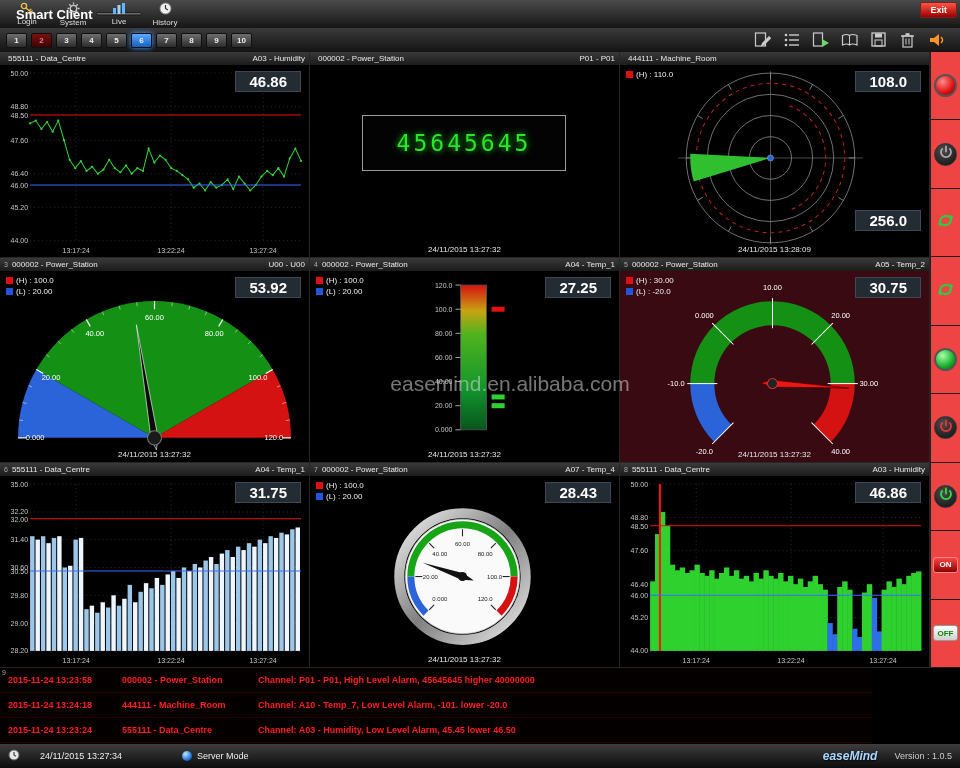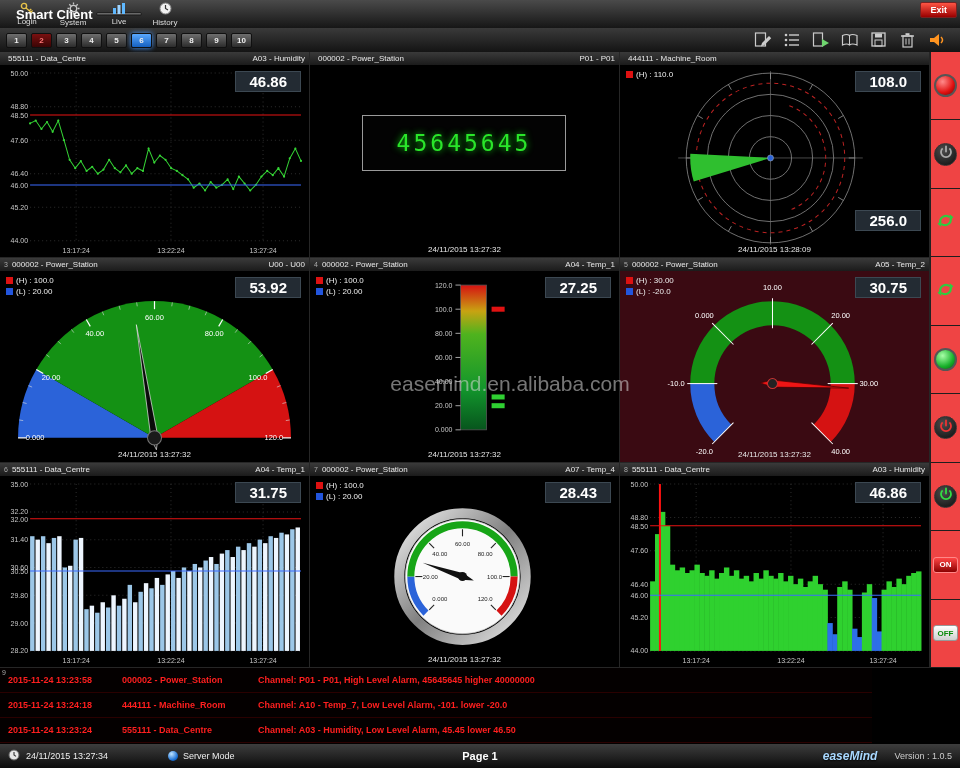--- a/index.html
+++ b/index.html
@@ -46,21 +46,21 @@
   .off{background:linear-gradient(#ffffff,#cfcfcf);color:#0a8a0a;border:1px solid #999}
   
   .alarms{position:absolute;top:668px;left:0;width:872px;height:76px;background:#040000}
   .alarm-row{height:25px;border-bottom:1px solid #2a0000;position:relative;font-size:9px;color:#ff1f1f;font-weight:bold}
   .alarm-row .t{position:absolute;left:8px;top:7px}
   .alarm-row .s{position:absolute;left:122px;top:7px}
   .alarm-row .m{position:absolute;left:258px;top:7px}
   .alarm-corner{position:absolute;left:2px;top:1px;font-size:7px;color:#aaa}
   
   .statusbar{position:absolute;bottom:0;left:0;right:0;height:24px;background:linear-gradient(#3d3d3d,#0c0c0c);display:flex;align-items:center;font-size:9px;color:#eee;padding:0 8px;z-index:10}
-  .sb-left{display:flex;align-items:center;gap:6px}
+  .sb-left{display:flex;align-items:center;gap:20px}
   .sb-mode{display:flex;align-items:center;gap:5px;margin-left:60px}
   .sball{width:10px;height:10px;border-radius:50%;background:radial-gradient(circle at 35% 30%,#bfe4ff,#1a6fd4 65%,#073a78)}
   .sb-center{position:absolute;left:0;right:0;text-align:center;font-weight:bold;font-size:11px;color:#fff;pointer-events:none}
   .sb-right{margin-left:auto;display:flex;align-items:center;gap:17px;z-index:2}
   .brand{font-style:italic;font-weight:bold;font-size:12px;color:#a8d8ff;text-shadow:0 1px 2px #000}
   .version{font-size:9px;color:#ccc}
   .watermark{position:absolute;top:372px;left:300px;width:420px;text-align:center;font-size:21px;color:rgba(215,215,215,0.55);z-index:6;pointer-events:none}
   svg text{font-family:"Liberation Sans",sans-serif}
   .tk{font-size:7px;fill:#c8c8c8}
   .gl{font-size:7.5px;fill:#fff}
@@ -804,18 +804,17 @@
     <span><svg width="12" height="12" viewBox="0 0 12 12">
           <circle cx="6" cy="6" r="5" fill="#e8e8e8" stroke="#666"></circle>
           <path d="M6 3 v3 l2 1.4" stroke="#333" stroke-width="1.1" fill="none"></path>
         </svg></span>
     <span>24/11/2015 13:27:34</span>
   </div>
   <div class="sb-mode">
     <span class="sball"></span>
     <span>Server Mode</span>
   </div>
-  <div class="sb-center">Page 1</div>
   <div class="sb-right">
     <span class="brand">easeMind</span>
     <span class="version">Version : 1.0.5</span>
   </div>
 </div>
 
 </body></html>

